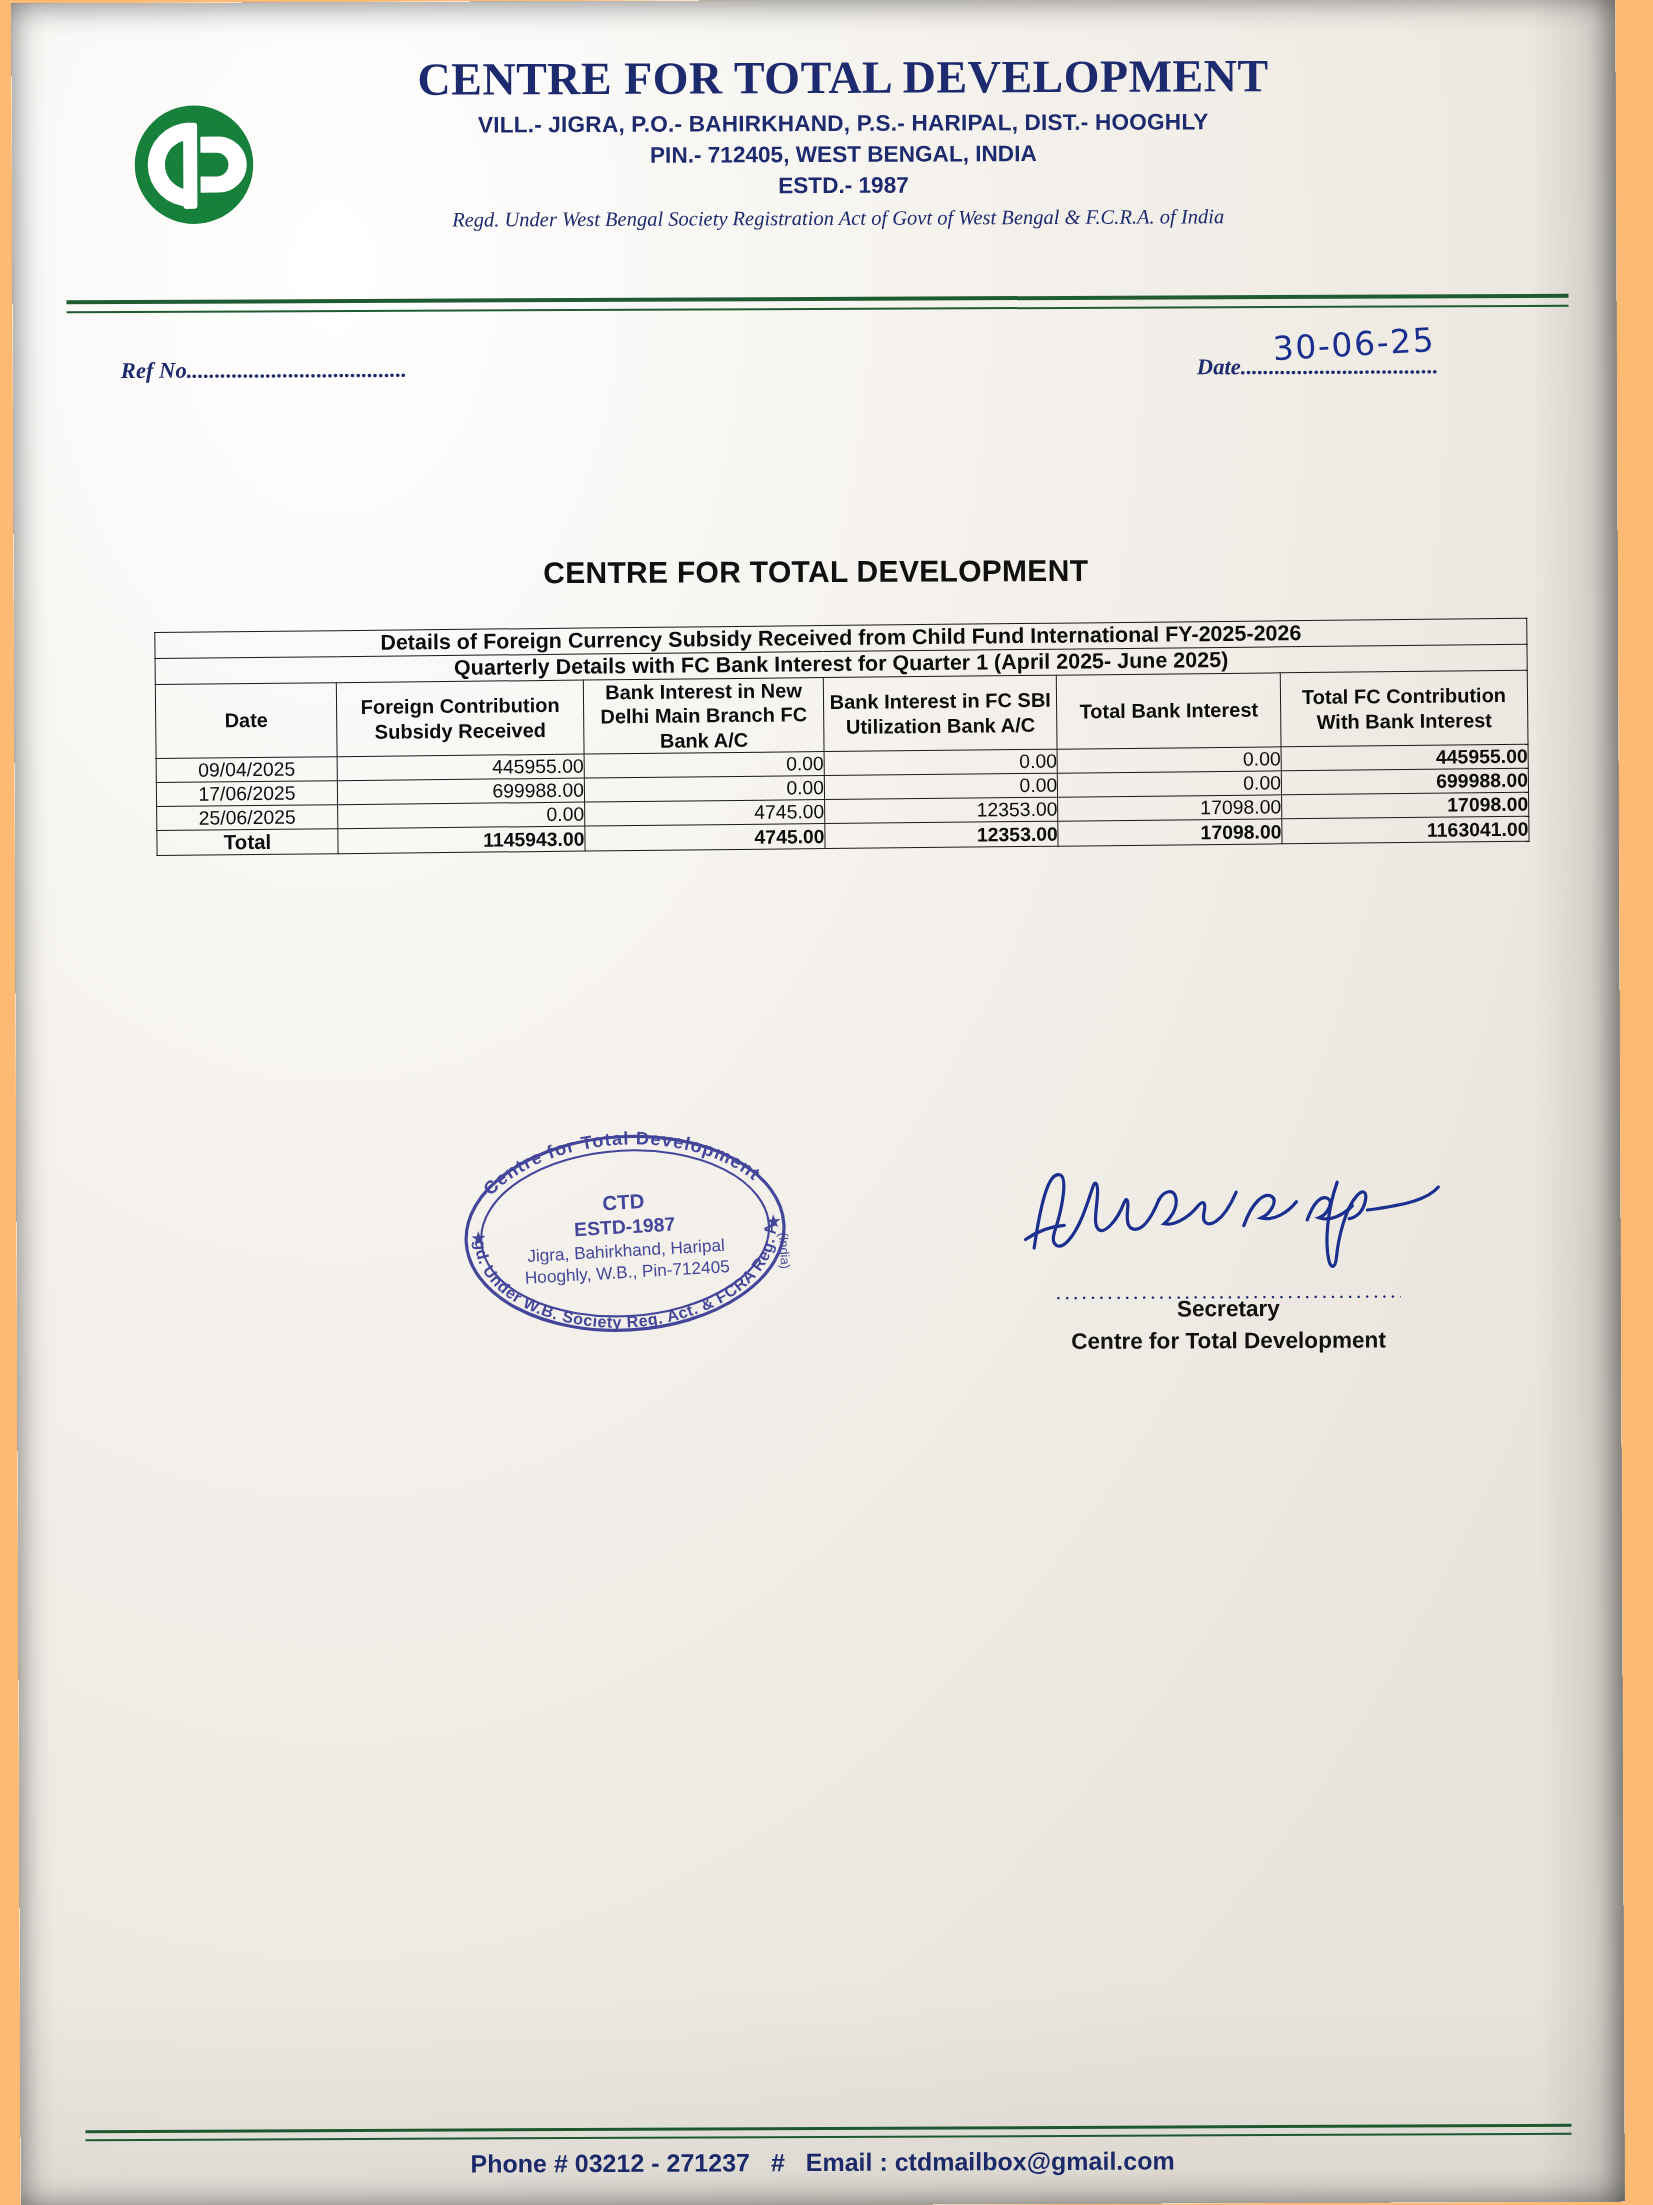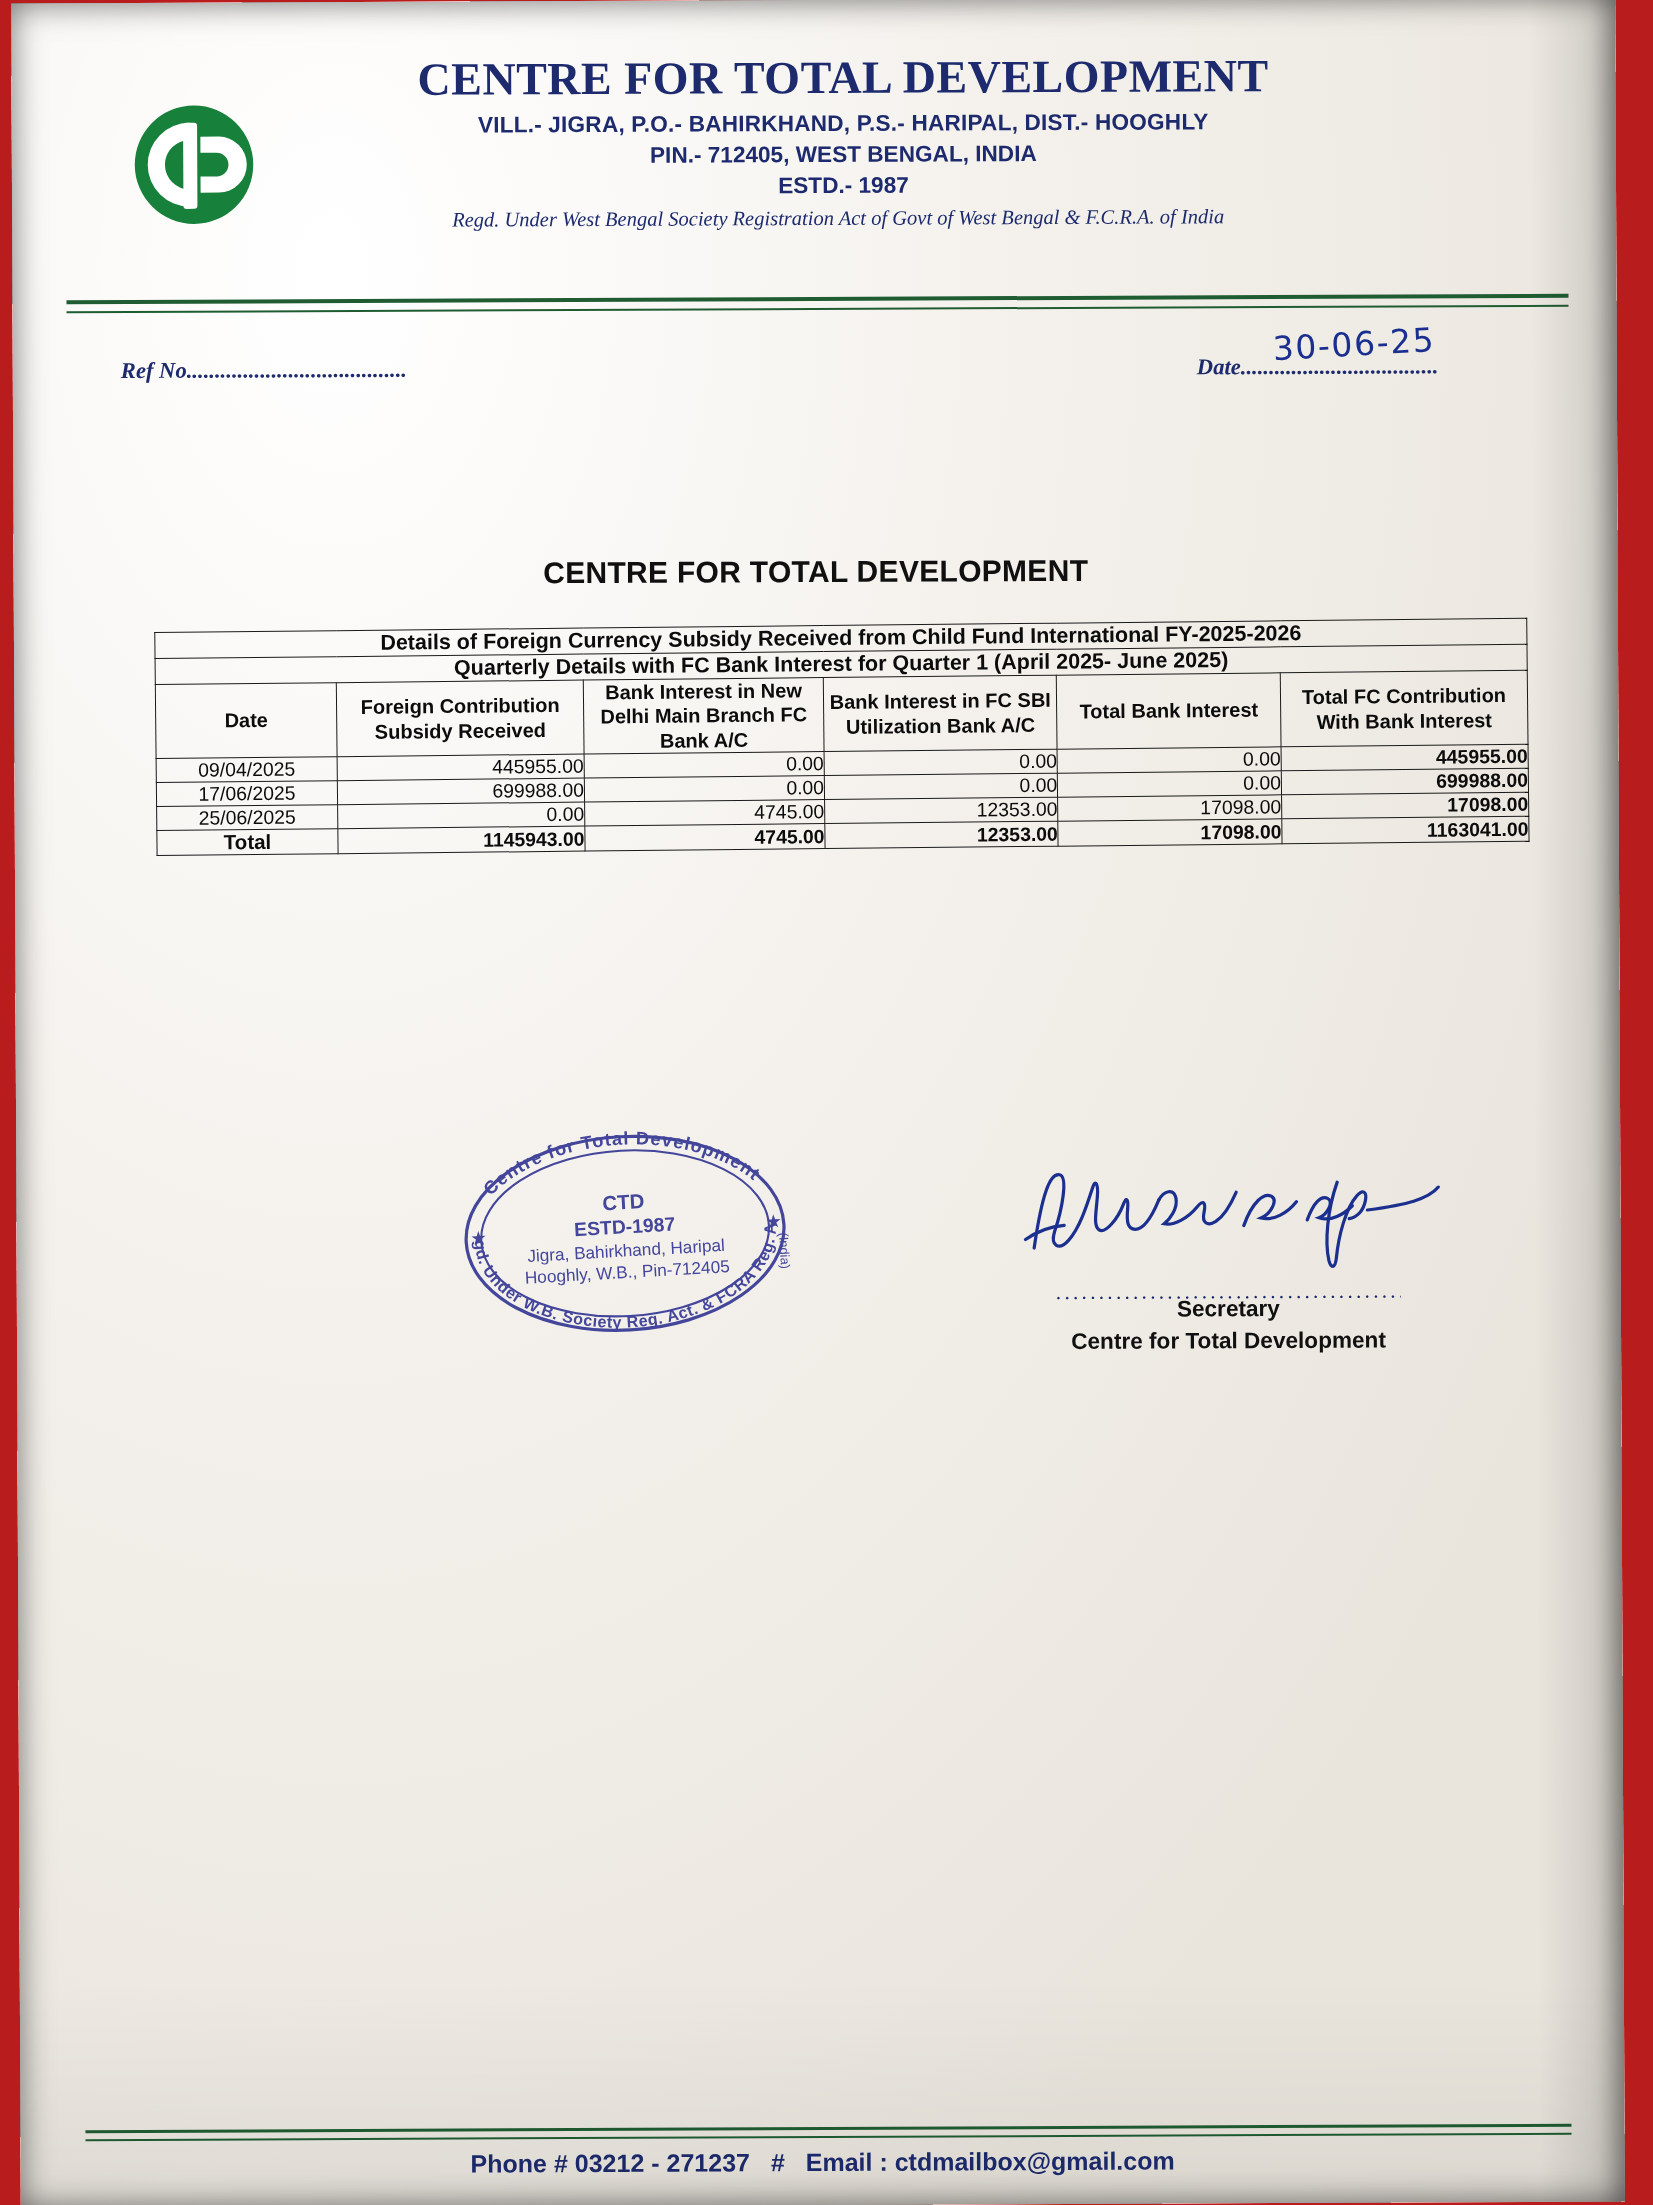--- a/index.html
+++ b/index.html
@@ -4,21 +4,21 @@
 <style>
   html, body {
     margin: 0;
     padding: 0;
     background: #1c1a18;
   }
   .page {
     position: relative;
     width: 1654px;
     height: 2205px;
-    background: #b91c1c;
+    background: #fdba74;
     overflow: hidden;
     font-family: "Liberation Sans", sans-serif;
   }
   
   .sheet {
     position: absolute;
     left: 16px;
     top: 0px;
     width: 1604px;
     height: 2205px;

